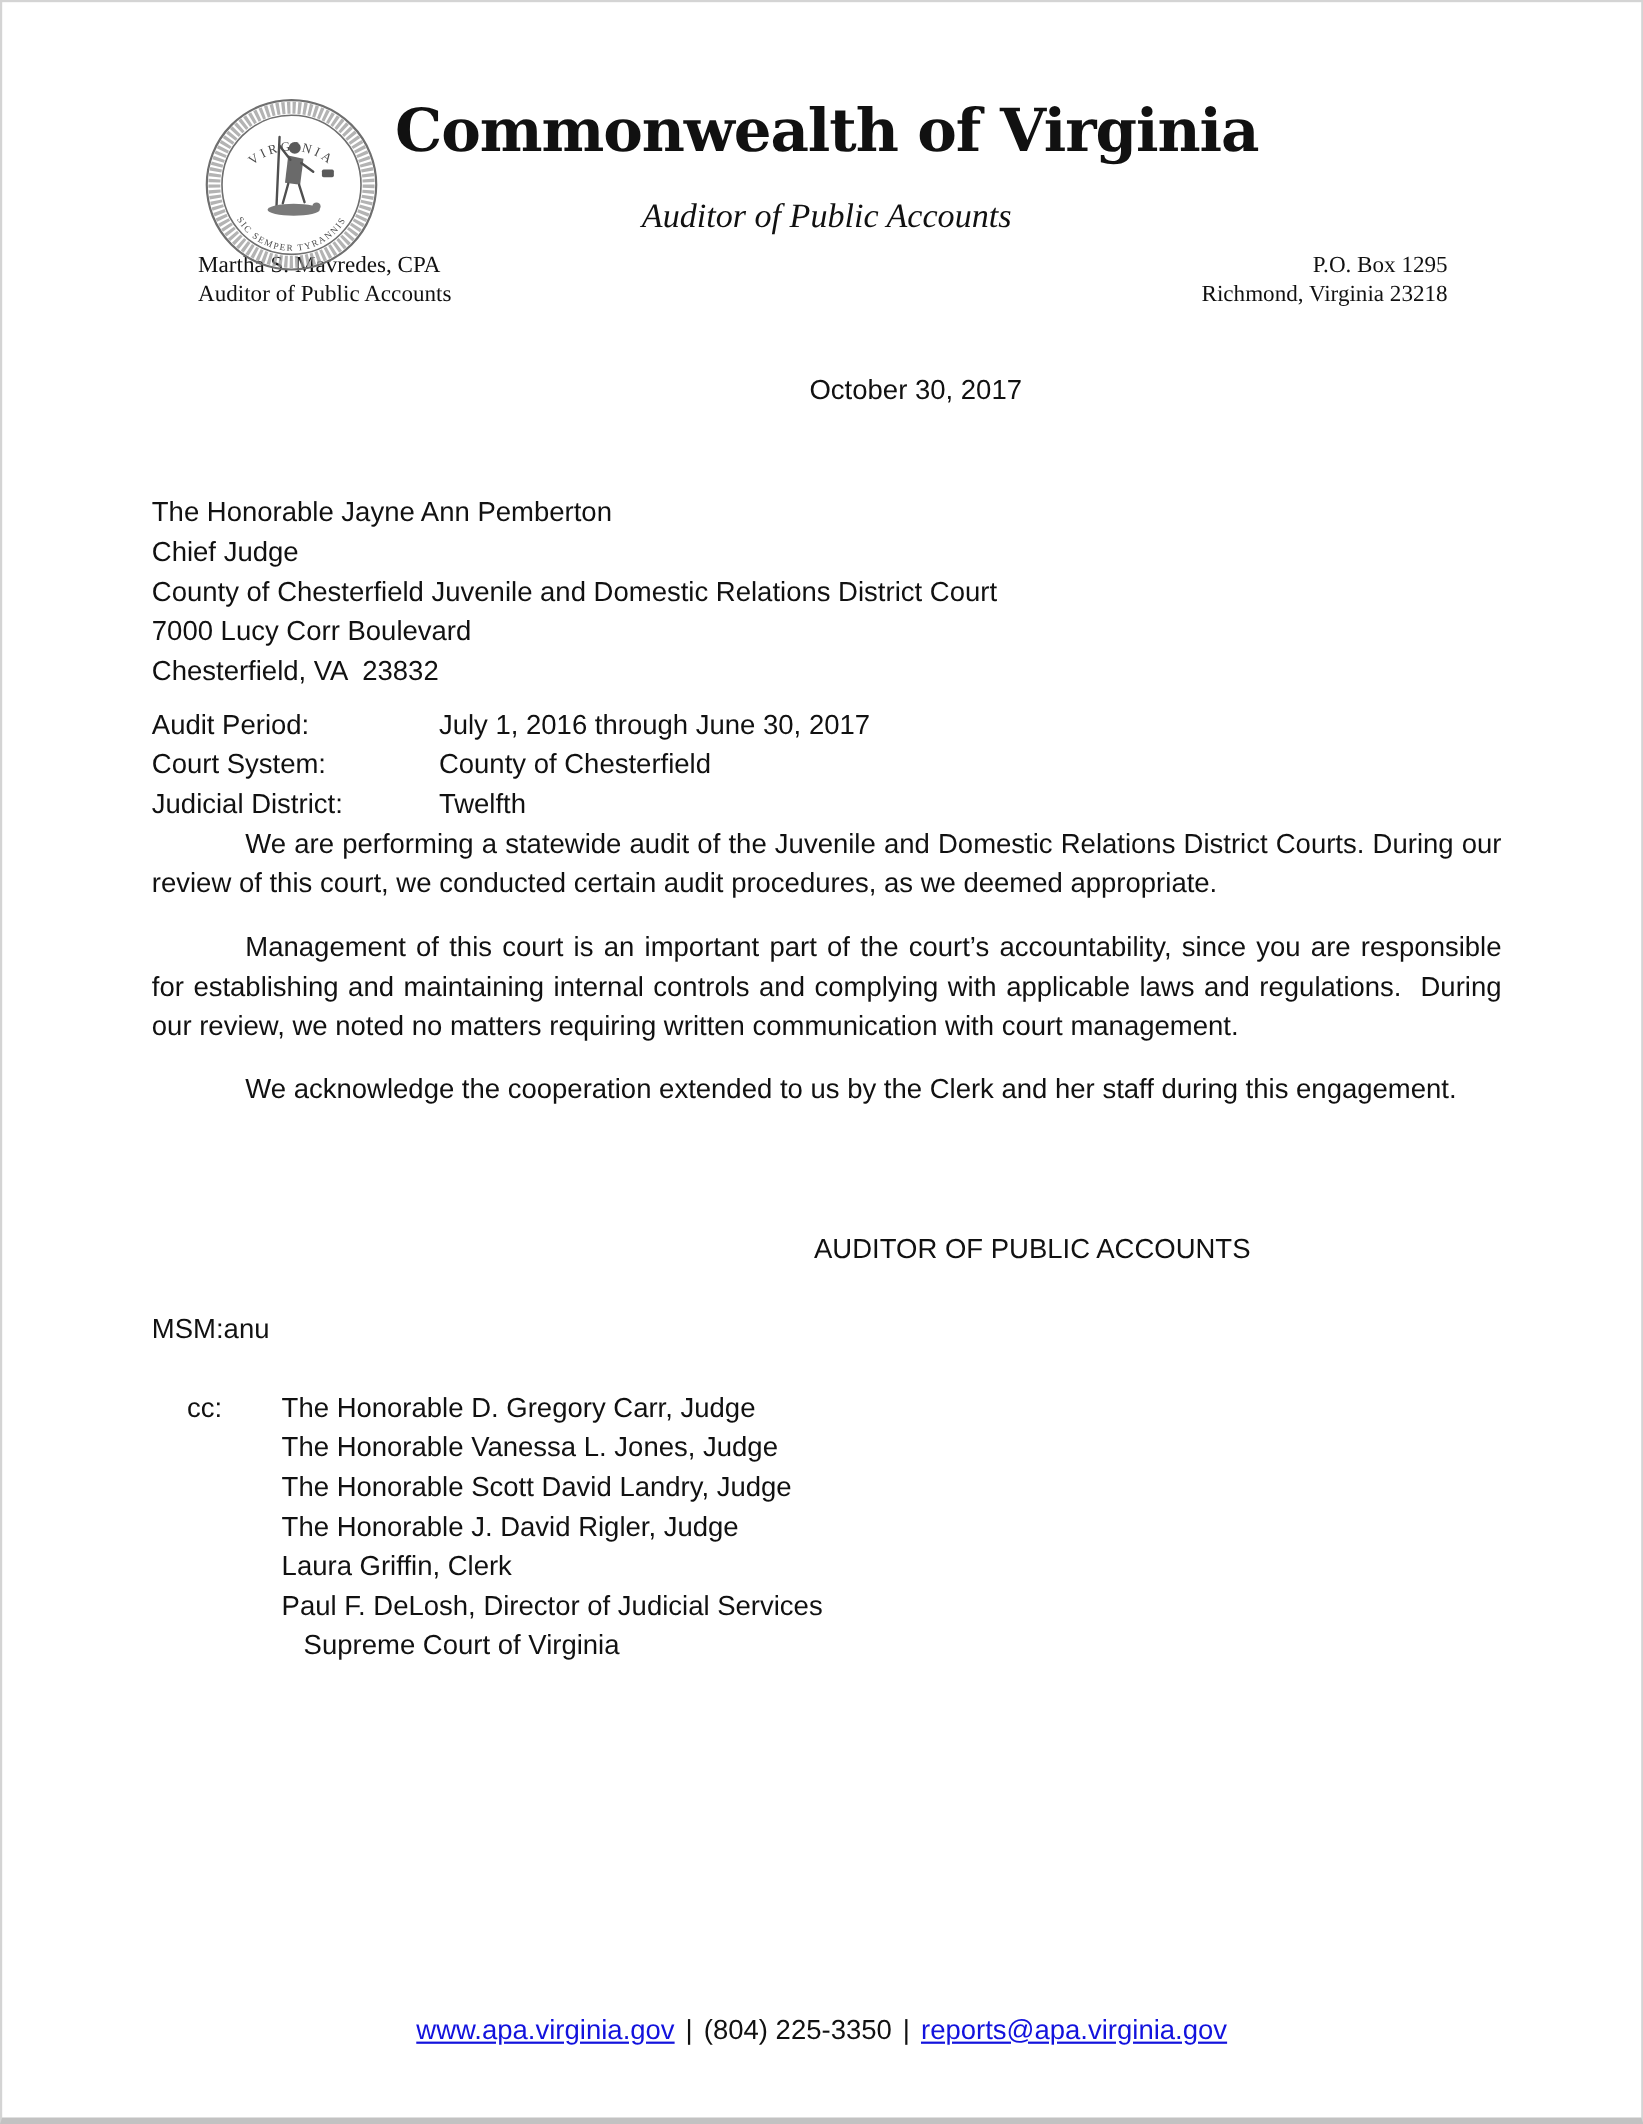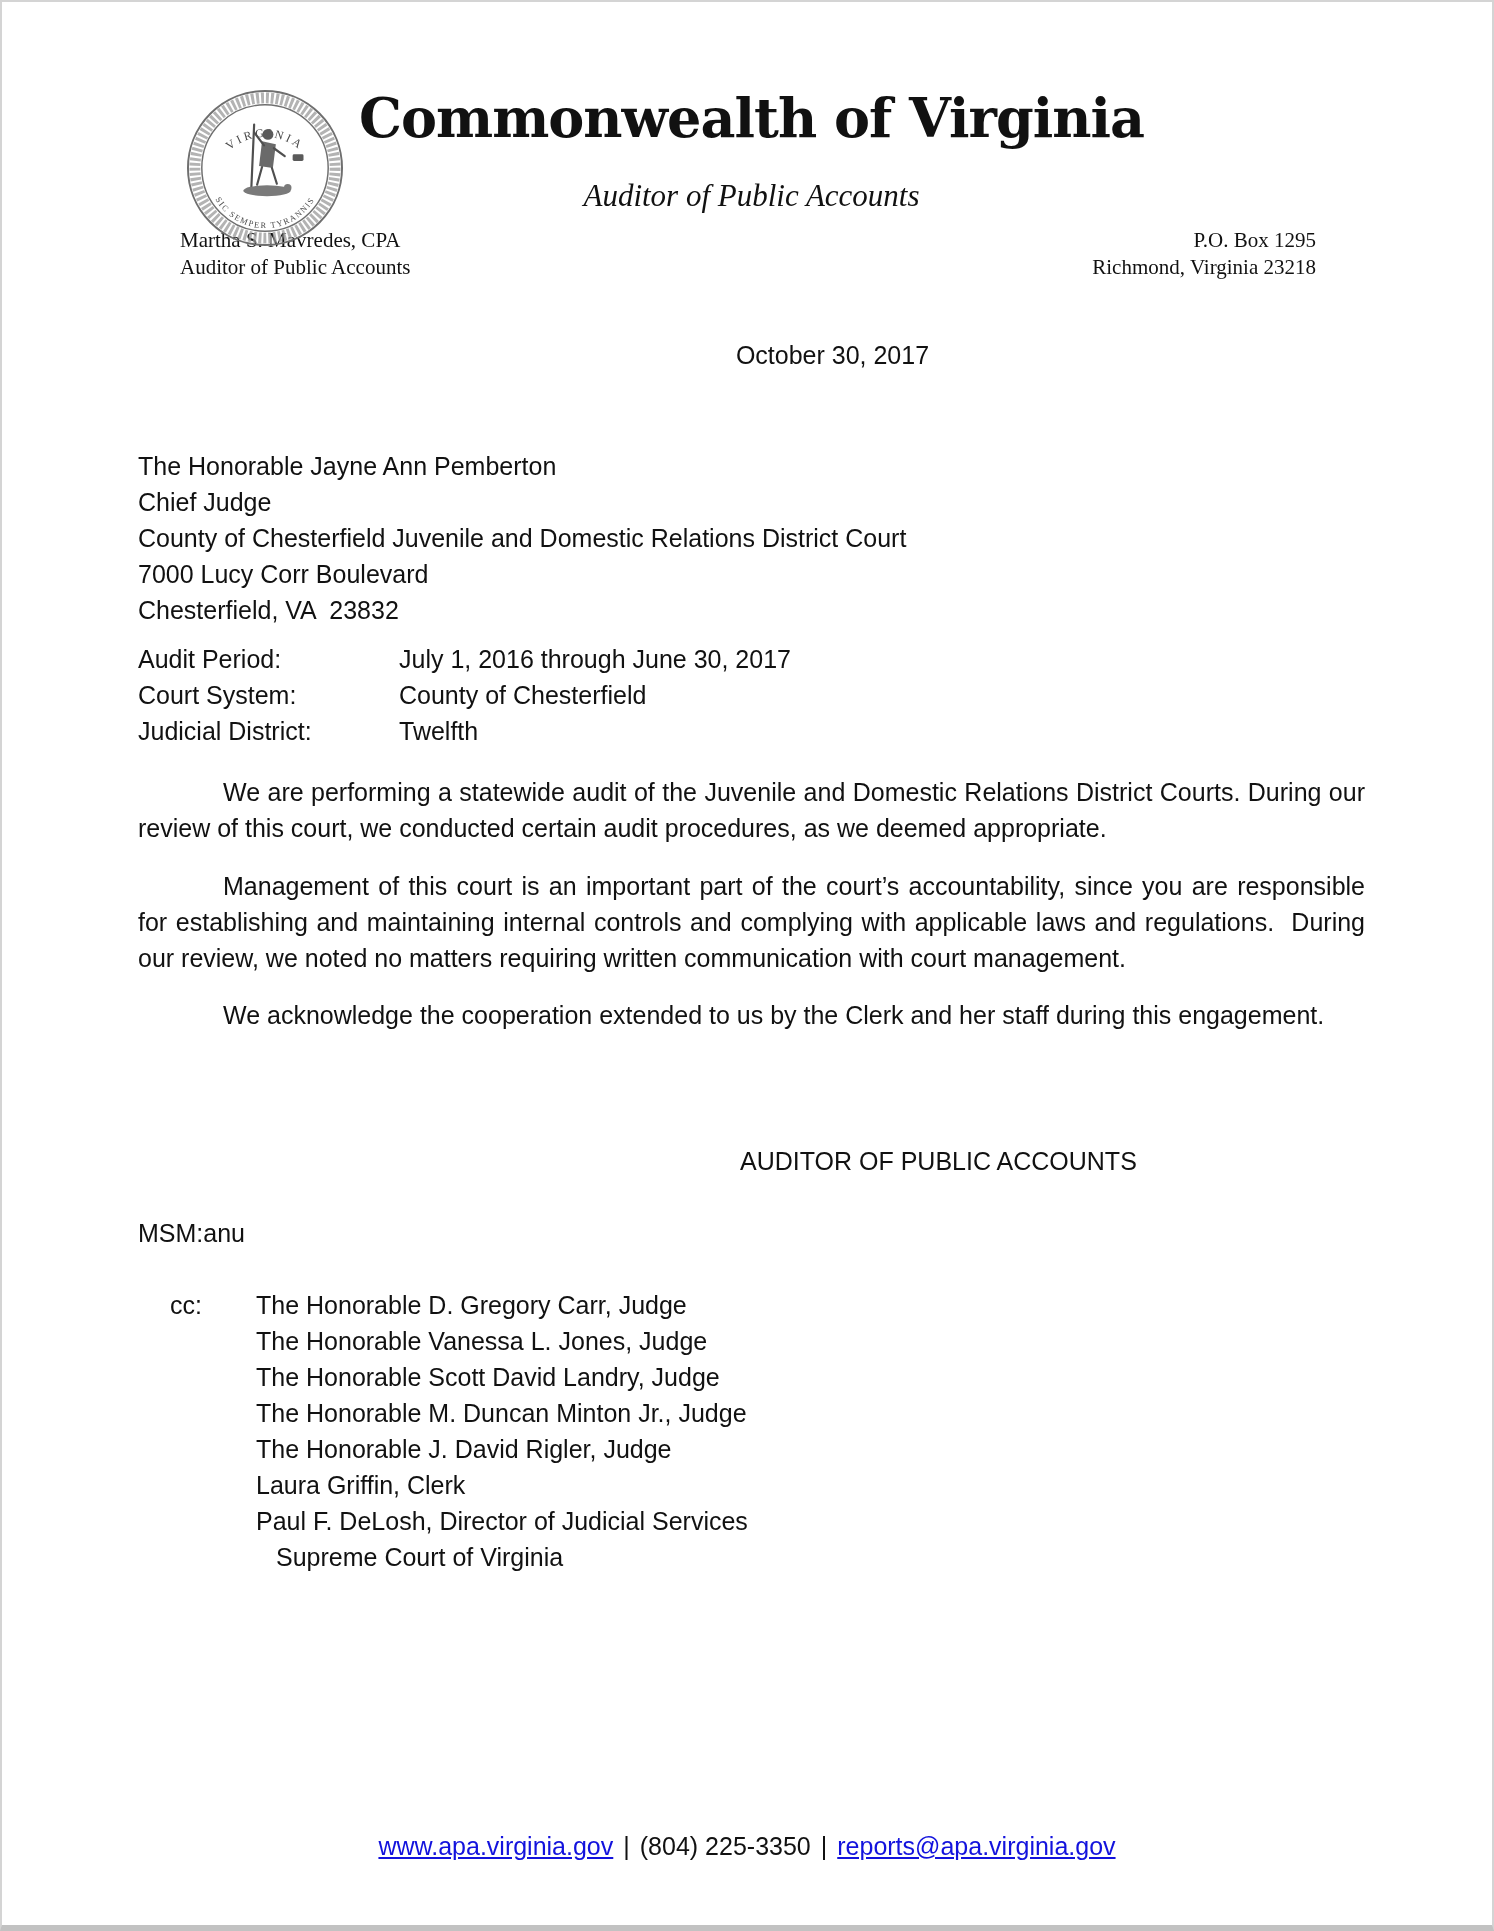--- a/index.html
+++ b/index.html
@@ -69,21 +69,21 @@
   .audit-info{margin-top:13px;font-size:25px;line-height:36px;}
   .audit-row{display:flex;}
   .audit-row .lbl{width:261px;flex:0 0 261px;}
   .paragraphs p{
     font-size:25px;
     line-height:36px;
     text-align:justify;
     text-indent:85px;
     white-space:pre-wrap;
   }
-  .paragraphs p.p1{margin-top:25px;}
+  .paragraphs p.p1{}
   .paragraphs p.p2{margin-top:22px;}
   .paragraphs p.p3{margin-top:21px;}
   .closing{
     margin-top:110px;
     margin-left:602px;
     font-size:25px;
     line-height:36px;
   }
   .reference{margin-top:36px;font-size:25px;line-height:36px;}
   .cc-block{margin-top:36px;display:flex;font-size:25px;line-height:36px;}
@@ -192,21 +192,20 @@
     <div class="closing">AUDITOR OF PUBLIC ACCOUNTS</div>
 
     <div class="reference">MSM:anu</div>
 
     <div class="cc-block">
       <div class="cc-label">cc:</div>
       <div>
         <div class="cc-item">The Honorable D. Gregory Carr, Judge</div>
         <div class="cc-item">The Honorable Vanessa L. Jones, Judge</div>
         <div class="cc-item">The Honorable Scott David Landry, Judge</div>
-        <div class="cc-item">The Honorable M. Duncan Minton Jr., Judge</div>
         <div class="cc-item">The Honorable J. David Rigler, Judge</div>
         <div class="cc-item">Laura Griffin, Clerk</div>
         <div class="cc-item">Paul F. DeLosh, Director of Judicial Services</div>
         <div class="cc-item indented">Supreme Court of Virginia</div>
       </div>
     </div>
 
   </div>
 
   <div class="footer">

